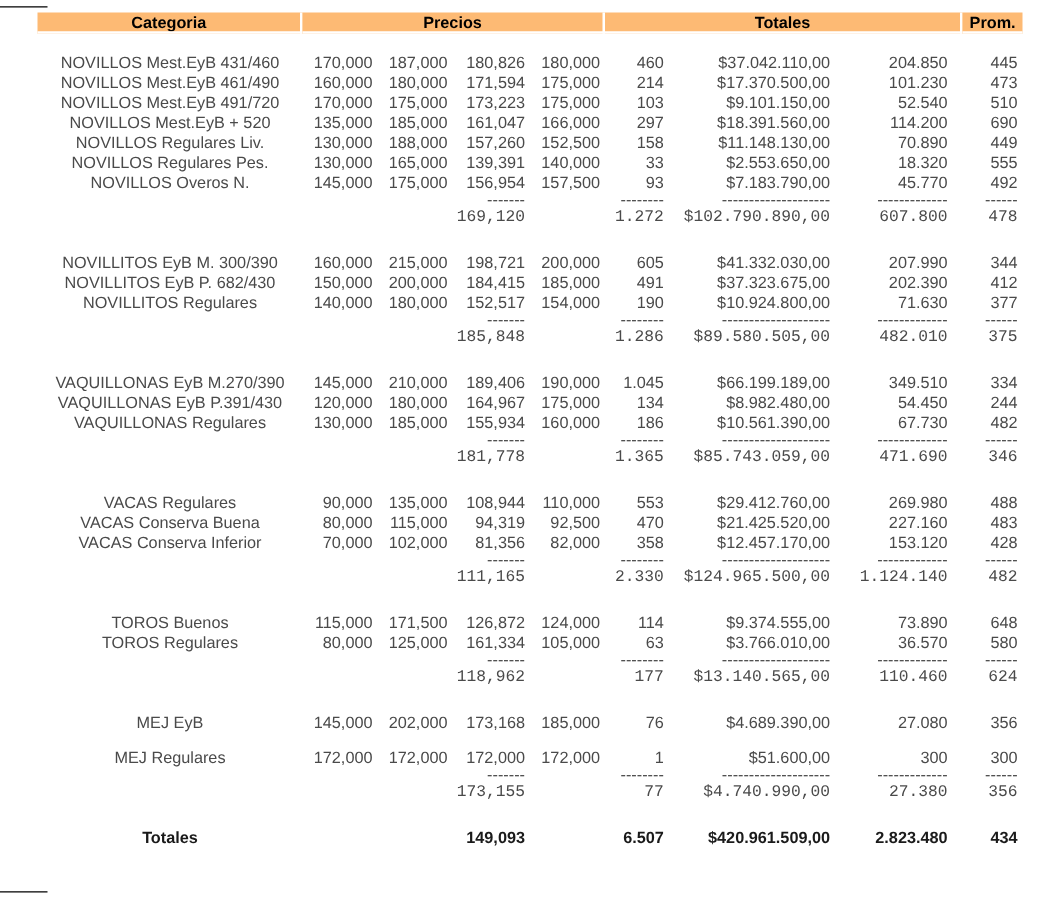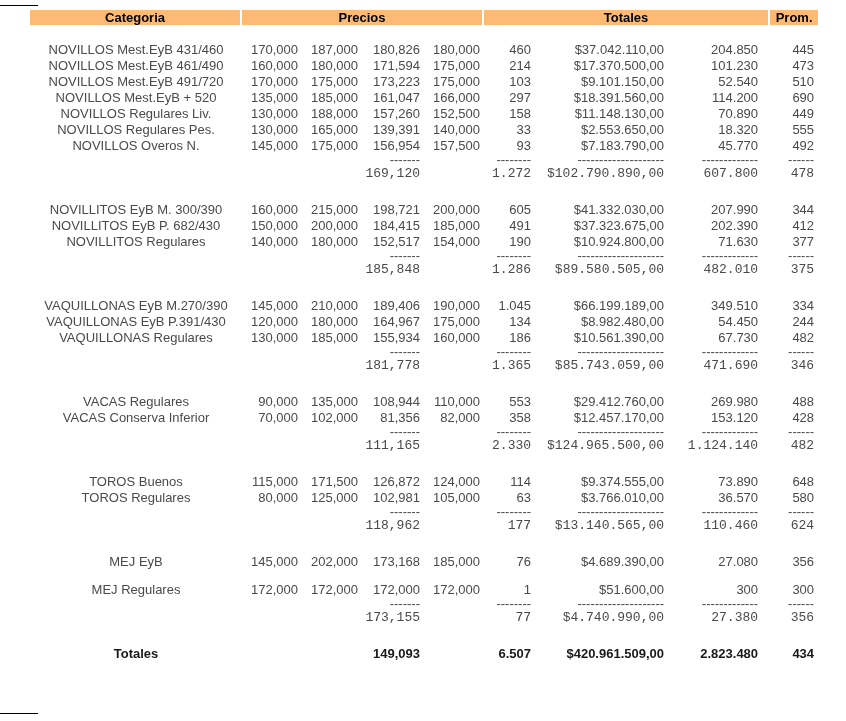--- a/index.html
+++ b/index.html
@@ -349,20 +349,31 @@
           <td class="c-minimo">90,000</td>
           <td class="c-maximo">135,000</td>
           <td class="c-promedio">108,944</td>
           <td class="c-mediana">110,000</td>
           <td class="c-cabezas">553</td>
           <td class="c-importe">$29.412.760,00</td>
           <td class="c-kgs">269.980</td>
           <td class="c-prom_kgs">488</td>
         </tr>
         <tr class="data-row">
+          <td class="c-category">VACAS Conserva Buena</td>
+          <td class="c-minimo">80,000</td>
+          <td class="c-maximo">115,000</td>
+          <td class="c-promedio">94,319</td>
+          <td class="c-mediana">92,500</td>
+          <td class="c-cabezas">470</td>
+          <td class="c-importe">$21.425.520,00</td>
+          <td class="c-kgs">227.160</td>
+          <td class="c-prom_kgs">483</td>
+        </tr>
+        <tr class="data-row">
           <td class="c-category">VACAS Conserva Inferior</td>
           <td class="c-minimo">70,000</td>
           <td class="c-maximo">102,000</td>
           <td class="c-promedio">81,356</td>
           <td class="c-mediana">82,000</td>
           <td class="c-cabezas">358</td>
           <td class="c-importe">$12.457.170,00</td>
           <td class="c-kgs">153.120</td>
           <td class="c-prom_kgs">428</td>
         </tr>
@@ -399,21 +410,21 @@
           <td class="c-mediana">124,000</td>
           <td class="c-cabezas">114</td>
           <td class="c-importe">$9.374.555,00</td>
           <td class="c-kgs">73.890</td>
           <td class="c-prom_kgs">648</td>
         </tr>
         <tr class="data-row">
           <td class="c-category">TOROS Regulares</td>
           <td class="c-minimo">80,000</td>
           <td class="c-maximo">125,000</td>
-          <td class="c-promedio">102,981</td>
+          <td class="c-promedio">161,334</td>
           <td class="c-mediana">105,000</td>
           <td class="c-cabezas">63</td>
           <td class="c-importe">$3.766.010,00</td>
           <td class="c-kgs">36.570</td>
           <td class="c-prom_kgs">580</td>
         </tr>
         <tr class="sep-row">
           <td class="c-category"></td>
           <td class="c-minimo"></td>
           <td class="c-maximo"></td>

